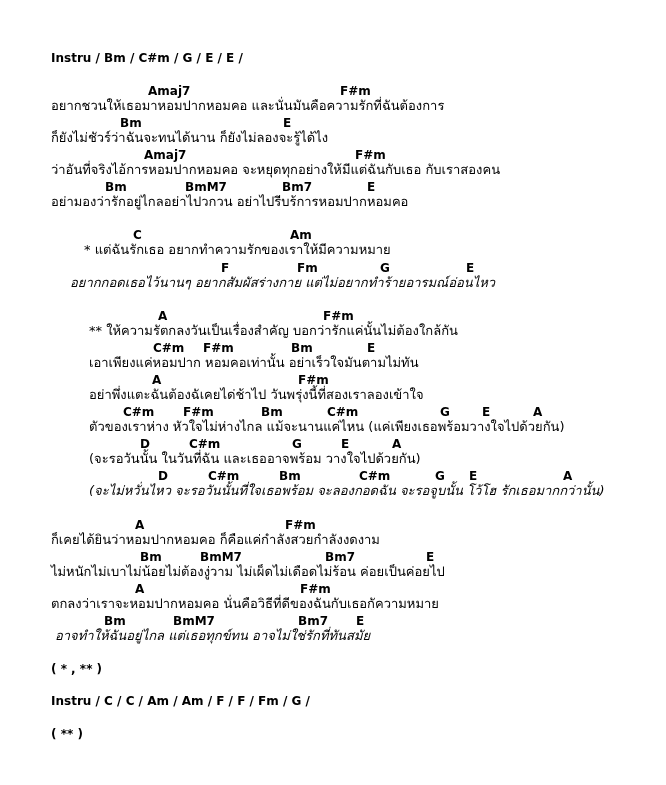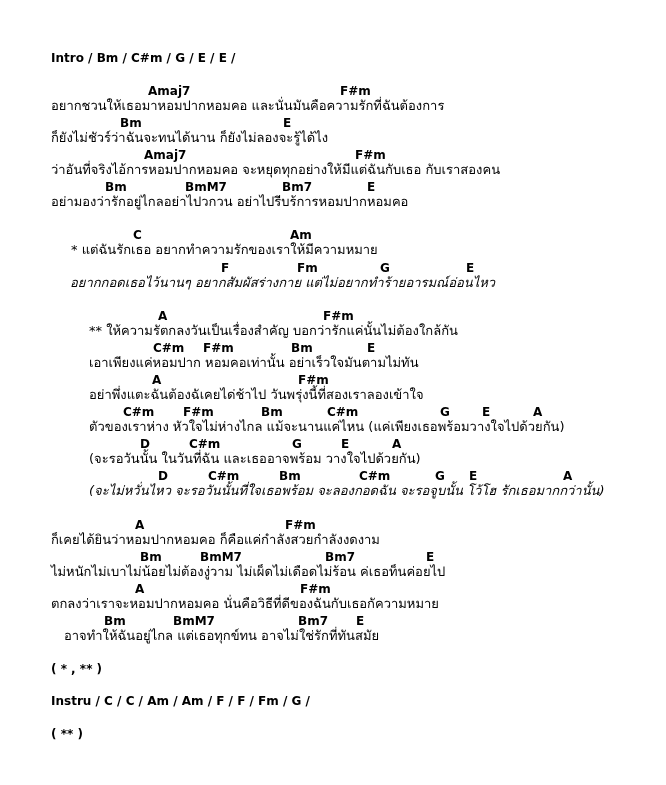--- a/index.html
+++ b/index.html
@@ -5,40 +5,40 @@
   html, body { margin: 0; padding: 0; background: #ffffff; }
   body { width: 666px; height: 785px; position: relative; overflow: hidden;
          font-family: "DejaVu Sans", "Liberation Sans", sans-serif; color: #000; }
   .line { position: absolute; white-space: nowrap; font-size: 13px; line-height: 14px; }
   .bold { font-weight: bold; font-size: 12px; }
   .chord { position: absolute; white-space: nowrap; font-weight: bold; font-size: 12px; line-height: 14px; }
 </style>
 </head>
 <body>
 
-<div class="line bold" style="left:51px; top:51px;">Intro  / Bm / C#m / G / E / E /</div>
+<div class="line bold" style="left:51px; top:51px;">Instru  / Bm / C#m / G / E / E /</div>
 
 <div id="song-body">
     <span class="chord" style="left: 148px; top: 84px;">Amaj7</span>
     <span class="chord" style="left: 340px; top: 84px;">F#m</span>
     <div class="line" style="left: 51px; top: 99px;">อยากชวนให้เธอมาหอมปากหอมคอ และนั่นมันคือความรักที่ฉันต้องการ</div>
     <span class="chord" style="left: 120px; top: 116px;">Bm</span>
     <span class="chord" style="left: 283px; top: 116px;">E</span>
     <div class="line" style="left: 51px; top: 131px;">ก็ยังไม่ชัวร์ว่าฉันจะทนได้นาน ก็ยังไม่ลองจะรู้ได้ไง</div>
     <span class="chord" style="left: 144px; top: 148px;">Amaj7</span>
     <span class="chord" style="left: 355px; top: 148px;">F#m</span>
     <div class="line" style="left: 51px; top: 163px;">ว่าอันที่จริงไอ้การหอมปากหอมคอ จะหยุดทุกอย่างให้มีแต่ฉันกับเธอ กับเราสองคน</div>
     <span class="chord" style="left: 105px; top: 180px;">Bm</span>
     <span class="chord" style="left: 185px; top: 180px;">BmM7</span>
     <span class="chord" style="left: 282px; top: 180px;">Bm7</span>
     <span class="chord" style="left: 367px; top: 180px;">E</span>
     <div class="line" style="left: 51px; top: 195px;">อย่ามองว่ารักอยู่ไกลอย่าไปวกวน อย่าไปรีบร้การหอมปากหอมคอ</div>
     <span class="chord" style="left: 133px; top: 228px;">C</span>
     <span class="chord" style="left: 290px; top: 228px;">Am</span>
-    <div class="line" style="left: 71px; top: 243px; text-align: right;">* แต่ฉันรักเธอ อยากทำความรักของเราให้มีความหมาย</div>
+    <div class="line" style="left: 84px; top: 243px; text-align: right;">* แต่ฉันรักเธอ อยากทำความรักของเราให้มีความหมาย</div>
     <span class="chord" style="left: 221px; top: 261px;">F</span>
     <span class="chord" style="left: 297px; top: 261px;">Fm</span>
     <span class="chord" style="left: 380px; top: 261px;">G</span>
     <span class="chord" style="left: 466px; top: 261px;">E</span>
     <div class="line" style="left: 70px; top: 276px; font-style: italic;">อยากกอดเธอไว้นานๆ อยากสัมผัสร่างกาย แต่ไม่อยากทำร้ายอารมณ์อ่อนไหว</div>
     <span class="chord" style="left: 158px; top: 309px;">A</span>
     <span class="chord" style="left: 323px; top: 309px;">F#m</span>
     <div class="line" style="left: 89px; top: 324px;">** ให้ความรัตกลงวันเป็นเรื่องสำคัญ บอกว่ารักแค่นั้นไม่ต้องใกล้กัน</div>
     <span class="chord" style="left: 153px; top: 341px;">C#m</span>
     <span class="chord" style="left: 203px; top: 341px;">F#m</span>
@@ -70,26 +70,26 @@
     <span class="chord" style="left: 469px; top: 469px;">E</span>
     <span class="chord" style="left: 563px; top: 469px;">A</span>
     <div class="line" style="left: 89px; top: 484px; font-style: italic;">(จะไม่หวั่นไหว จะรอวันนั้นที่ใจเธอพร้อม จะลองกอดฉัน จะรอจูบนั้น โว้โฮ รักเธอมากกว่านั้น)</div>
     <span class="chord" style="left: 135px; top: 518px;">A</span>
     <span class="chord" style="left: 285px; top: 518px;">F#m</span>
     <div class="line" style="left: 51px; top: 533px;">ก็เคยได้ยินว่าหอมปากหอมคอ ก็คือแค่กำลังสวยกำลังงดงาม</div>
     <span class="chord" style="left: 140px; top: 550px;">Bm</span>
     <span class="chord" style="left: 200px; top: 550px;">BmM7</span>
     <span class="chord" style="left: 325px; top: 550px;">Bm7</span>
     <span class="chord" style="left: 426px; top: 550px;">E</span>
-    <div class="line" style="left: 51px; top: 565px;">ไม่หนักไม่เบาไม่น้อยไม่ต้องงู่วาม ไม่เผ็ดไม่เดือดไม่ร้อน ค่เธอท็นค่อยไป</div>
+    <div class="line" style="left: 51px; top: 565px;">ไม่หนักไม่เบาไม่น้อยไม่ต้องงู่วาม ไม่เผ็ดไม่เดือดไม่ร้อน ค่อยเป็นค่อยไป</div>
     <span class="chord" style="left: 135px; top: 582px;">A</span>
     <span class="chord" style="left: 300px; top: 582px;">F#m</span>
     <div class="line" style="left: 51px; top: 597px;">ตกลงว่าเราจะหอมปากหอมคอ นั่นคือวิธีที่ดีของฉันกับเธอกัความหมาย</div>
     <span class="chord" style="left: 104px; top: 614px;">Bm</span>
     <span class="chord" style="left: 173px; top: 614px;">BmM7</span>
     <span class="chord" style="left: 298px; top: 614px;">Bm7</span>
     <span class="chord" style="left: 356px; top: 614px;">E</span>
-    <div class="line" style="left: 64px; top: 629px;">อาจทำให้ฉันอยู่ไกล แต่เธอทุกข์ทน อาจไม่ใช่รักที่ทันสมัย</div>
+    <div class="line" style="left: 55px; top: 629px; font-style: italic;">อาจทำให้ฉันอยู่ไกล แต่เธอทุกข์ทน อาจไม่ใช่รักที่ทันสมัย</div>
   </div>
 
 <div class="line bold" style="left:51px; top:662px;">( * , ** )</div>
 <div class="line bold" style="left:51px; top:694px;">Instru  / C / C / Am / Am / F / F / Fm / G /</div>
 <div class="line bold" style="left:51px; top:727px;">( ** )</div>
 
 </body></html>

